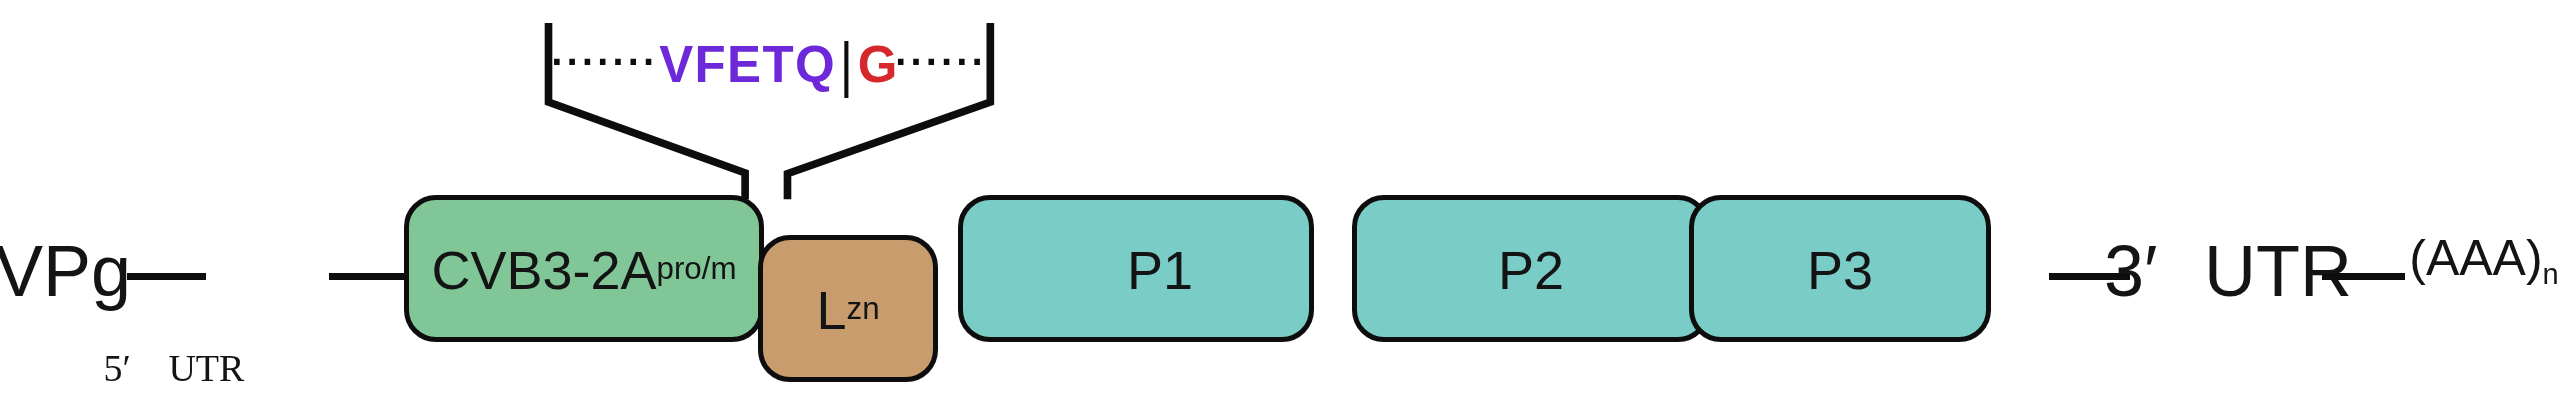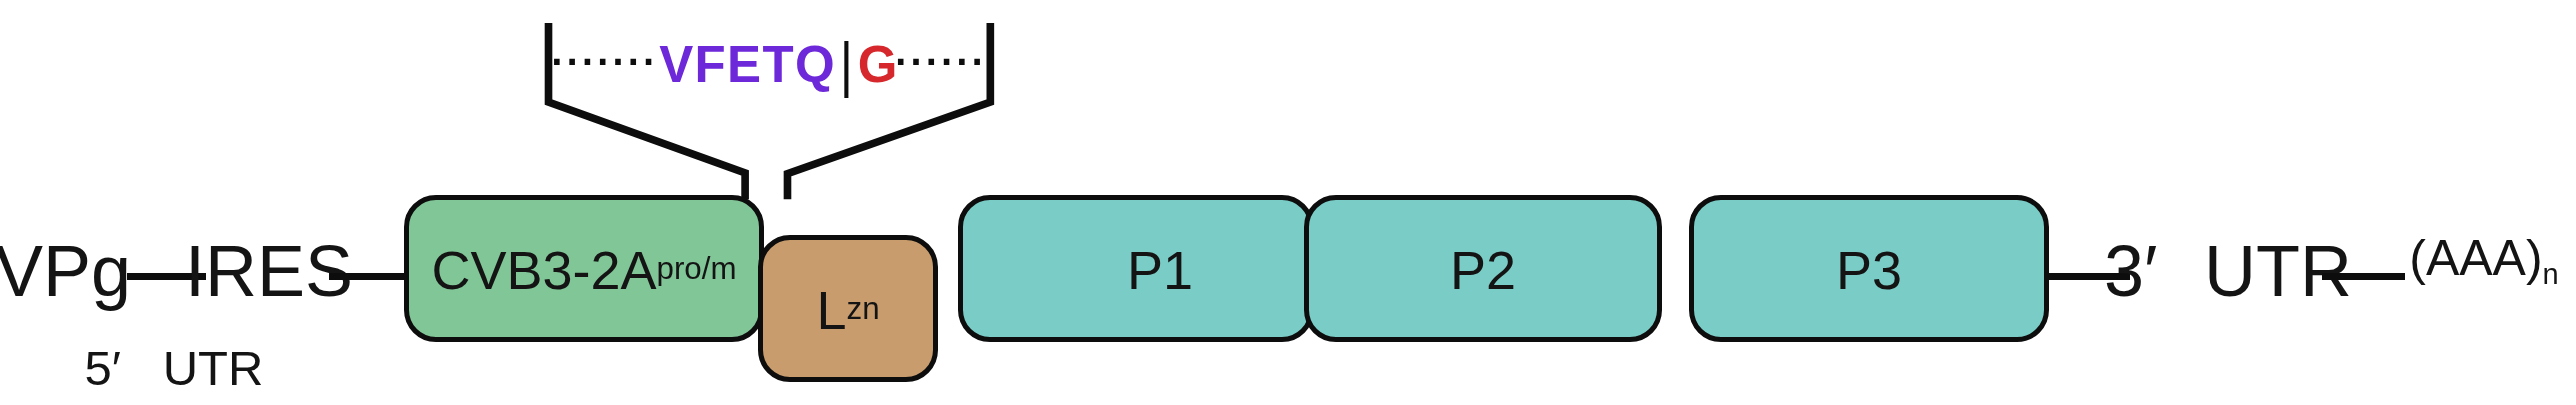--- a/index.html
+++ b/index.html
@@ -16,42 +16,42 @@
     position:absolute;
     top:195px;height:147px;
     box-sizing:border-box;
     border:5.6px solid #0d0d0d;
     border-radius:32px;
     display:flex;align-items:center;justify-content:center;
   }
   .seg-cvb3{left:404px;width:360px;justify-content:center;}
   .seg-lzn{left:758px;width:180px;margin-top:40px;}
   .seg-p1{left:958px;width:356px;padding-left:48px;}
-  .seg-p2{left:1304px;width:358px;}
-  .seg-p3{left:1689px;width:360px;}
+  .seg-p2{left:1352px;width:358px;}
+  .seg-p3{left:1689px;width:302px;}
   .seg-label{
     font-size:54px;line-height:1;white-space:nowrap;
     transform:translateY(1.4px);
     color:#141414;
   }
   .seg-label sup{
     font-size:0.58em;
     vertical-align:0.34em;
     letter-spacing:0;
   }
   
   .lbl{
     position:absolute;
     font-size:72px;line-height:1;white-space:nowrap;
     transform:translate(-50%,-50%);
     color:#141414;
   }
   .lbl-vpg{left:63px;top:271px;}
   .lbl-ires{left:269px;top:271px;}
-  .lbl-5utr{left:174px;top:368px;font-size:49px;word-spacing:28px;}
+  .lbl-5utr{left:174px;top:368px;font-size:38px;word-spacing:28px;font-family:Liberation Serif, serif;}
   .lbl-3utr{left:2228px;top:271px;word-spacing:26.4px;}
   .lbl-polya{left:2484px;top:261px;font-size:50px;}
   .lbl-polya sub{font-size:0.58em;vertical-align:-0.30em;}
   
   .conn{
     position:absolute;top:273px;height:7px;
     background:#0d0d0d;
   }
   .conn-1{left:127px;width:79px;}
   .conn-2{left:329px;width:76px;}
@@ -85,21 +85,20 @@
     <line x1="797" y1="89" x2="950" y2="89" stroke="#0d0d0d" stroke-width="9" stroke-dasharray="8 14"></line>
     <line x1="1292" y1="89" x2="1418" y2="89" stroke="#0d0d0d" stroke-width="9" stroke-dasharray="8 14"></line>
   </svg>
 
   <div class="seq">
     <span style="color: #6d28d9;">VFETQ</span><span class="seq-bar">|</span><span style="color: rgb(214, 40, 44);">G</span>
   </div>
 
   <div class="lbl lbl-vpg">VPg</div>
   <div class="conn conn-1"></div>
-  <div class="lbl lbl-ires">IRES</div>
   <div class="conn conn-2"></div>
   <div class="lbl lbl-5utr">5′ UTR</div>
 
   <div class="seg seg-cvb3" style="background-color: rgb(128, 198, 151);">
     <div class="seg-label">
       <span>CVB3-2A</span><sup>pro/m</sup>
     </div>
   </div>
 
   <div class="seg seg-lzn" style="background-color: rgb(200, 156, 108);">

